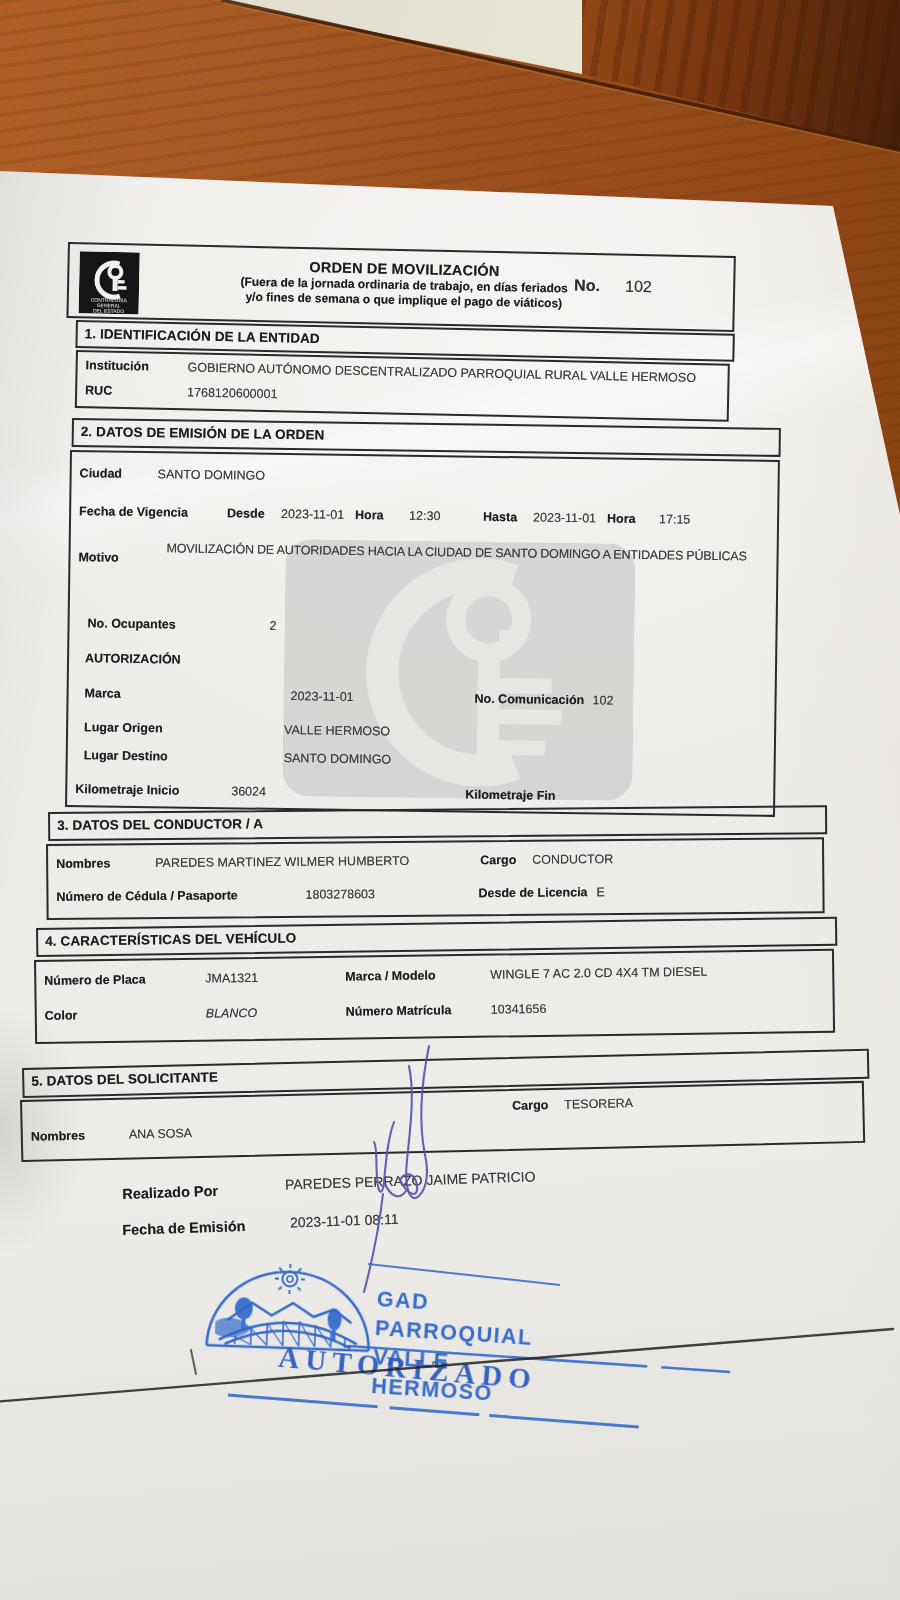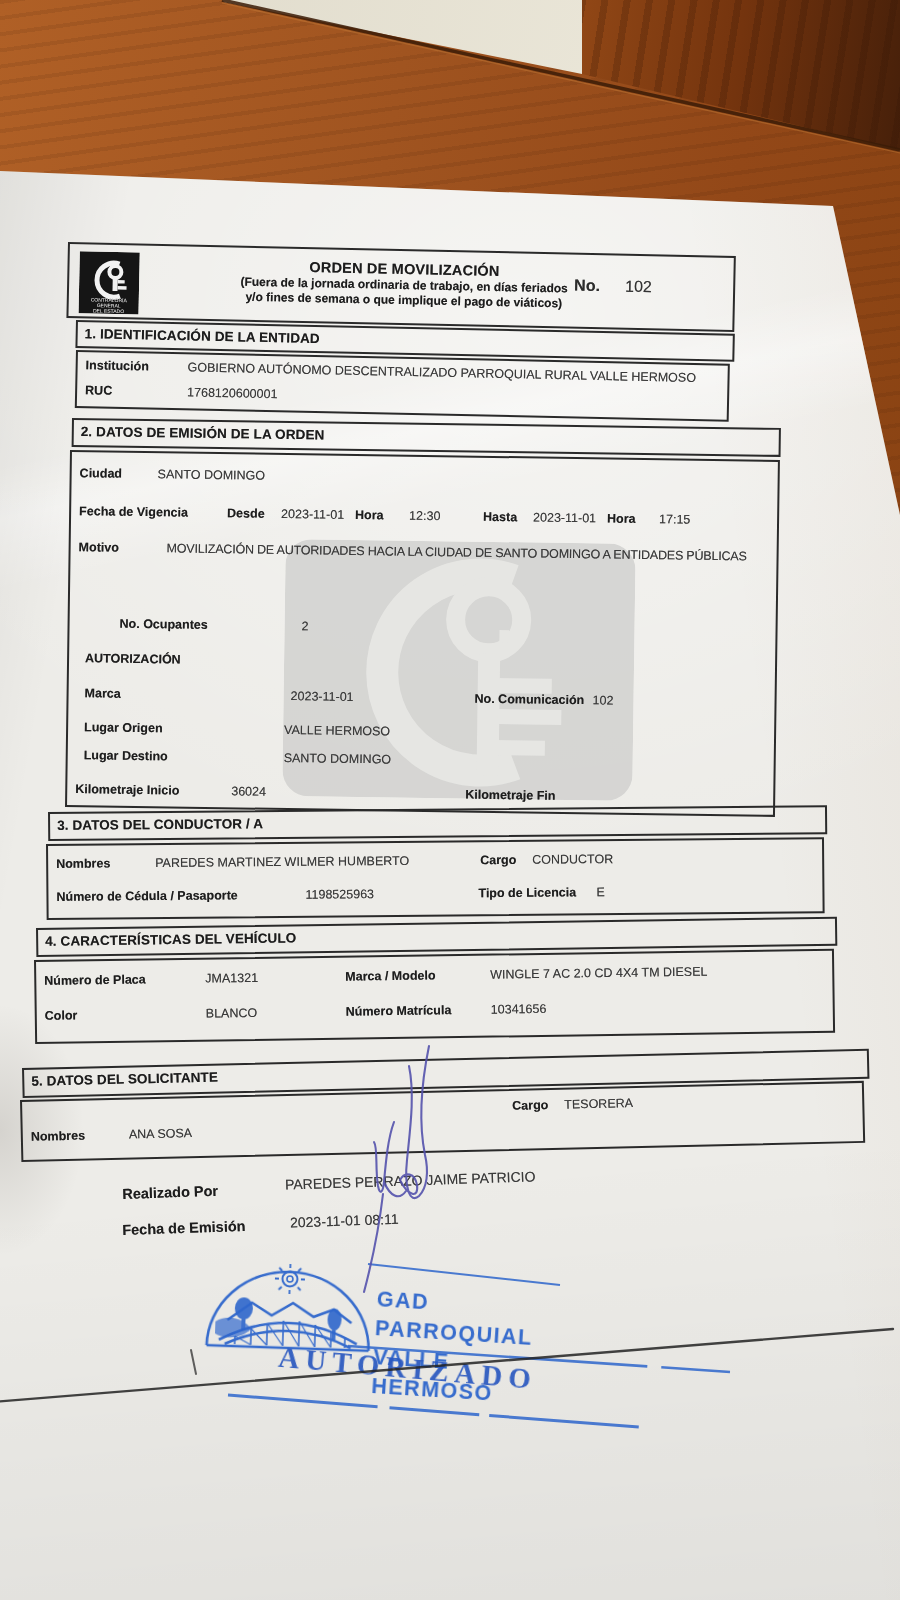--- a/index.html
+++ b/index.html
@@ -141,24 +141,24 @@
           <span class="lbl" style="left:148px;">Desde</span>
           <span class="val" style="left:202px;">2023-11-01</span>
           <span class="lbl" style="left:276px;">Hora</span>
           <span class="val" style="left:330px;">12:30</span>
           <span class="lbl" style="left:404px;">Hasta</span>
           <span class="val" style="left:454px;">2023-11-01</span>
           <span class="lbl" style="left:528px;">Hora</span>
           <span class="val" style="left:580px;">17:15</span>
         </div>
         <div class="r" style="left:8px;top:88px;">
-          <span class="lbl" style="left:0;">Motivo</span>
+          <span class="lbl" style="left:0;margin-top:10px;">Motivo</span>
           <span class="val" style="left:88px;letter-spacing:-0.2px;">MOVILIZACIÓN DE AUTORIDADES HACIA LA CIUDAD DE SANTO DOMINGO A ENTIDADES PÚBLICAS</span>
         </div>
-        <div class="r" style="left:18px;top:164px;margin-left:32px;">
+        <div class="r" style="left:18px;top:164px;">
           <span class="lbl" style="left:0;">No. Ocupantes</span>
           <span class="val" style="left:182px;">2</span>
         </div>
         <div class="r" style="left:16px;top:199px;">
           <span class="lbl" style="left:0;">AUTORIZACIÓN</span>
         </div>
         <div class="r" style="left:16px;top:234px;">
           <span class="lbl" style="left:0;">Marca</span>
           <span class="val" style="left:206px;">2023-11-01</span>
           <span class="lbl" style="left:390px;">No. Comunicación</span>
@@ -183,37 +183,37 @@
       <div class="sec bar rot-c" style="left:48px;top:812px;width:768px;height:21px;">3. DATOS DEL CONDUCTOR / A</div>
       <div class="sec bx rot-c" style="left:46px;top:844px;width:774px;height:72px;">
         <div class="r" style="left:8px;top:11px;">
           <span class="lbl" style="left:0;">Nombres</span>
           <span class="val" style="left:99px;">PAREDES MARTINEZ WILMER HUMBERTO</span>
           <span class="lbl" style="left:424px;">Cargo</span>
           <span class="val" style="left:476px;">CONDUCTOR</span>
         </div>
         <div class="r" style="left:8px;top:44px;">
           <span class="lbl" style="left:0;">Número de Cédula / Pasaporte</span>
-          <span class="val" style="left:249px;">1198525963</span>
-          <span class="lbl" style="left:422px;">Tipo de Licencia</span>
+          <span class="val" style="left:249px;">1803278603</span>
+          <span class="lbl" style="left:422px;">Desde de Licencia</span>
           <span class="val" style="left:540px;">E</span>
         </div>
       </div>
 
       <div class="sec bar rot-d" style="left:36px;top:928px;width:790px;height:21px;">4. CARACTERÍSTICAS DEL VEHÍCULO</div>
       <div class="sec bx rot-d" style="left:34px;top:960px;width:796px;height:80px;">
         <div class="r" style="left:8px;top:12px;">
           <span class="lbl" style="left:0;">Número de Placa</span>
           <span class="val" style="left:161px;">JMA1321</span>
           <span class="lbl" style="left:301px;">Marca / Modelo</span>
           <span class="val" style="left:446px;">WINGLE 7 AC 2.0 CD 4X4 TM DIESEL</span>
         </div>
         <div class="r" style="left:8px;top:47px;">
           <span class="lbl" style="left:0;">Color</span>
-          <span class="val" style="left:161px;">BLANCO</span>
+          <span class="val" style="left:161px;font-style:italic;">BLANCO</span>
           <span class="lbl" style="left:301px;">Número Matrícula</span>
           <span class="val" style="left:446px;">10341656</span>
         </div>
       </div>
 
       <div class="sec bar rot-e" style="left:22px;top:1068px;width:836px;height:22px;">5. DATOS DEL SOLICITANTE</div>
       <div class="sec bx rot-e" style="left:20px;top:1100px;width:840px;height:58px;">
         <div class="r" style="left:490px;top:8px;">
           <span class="lbl" style="left:0;">Cargo</span>
           <span class="val" style="left:52px;">TESORERA</span>

